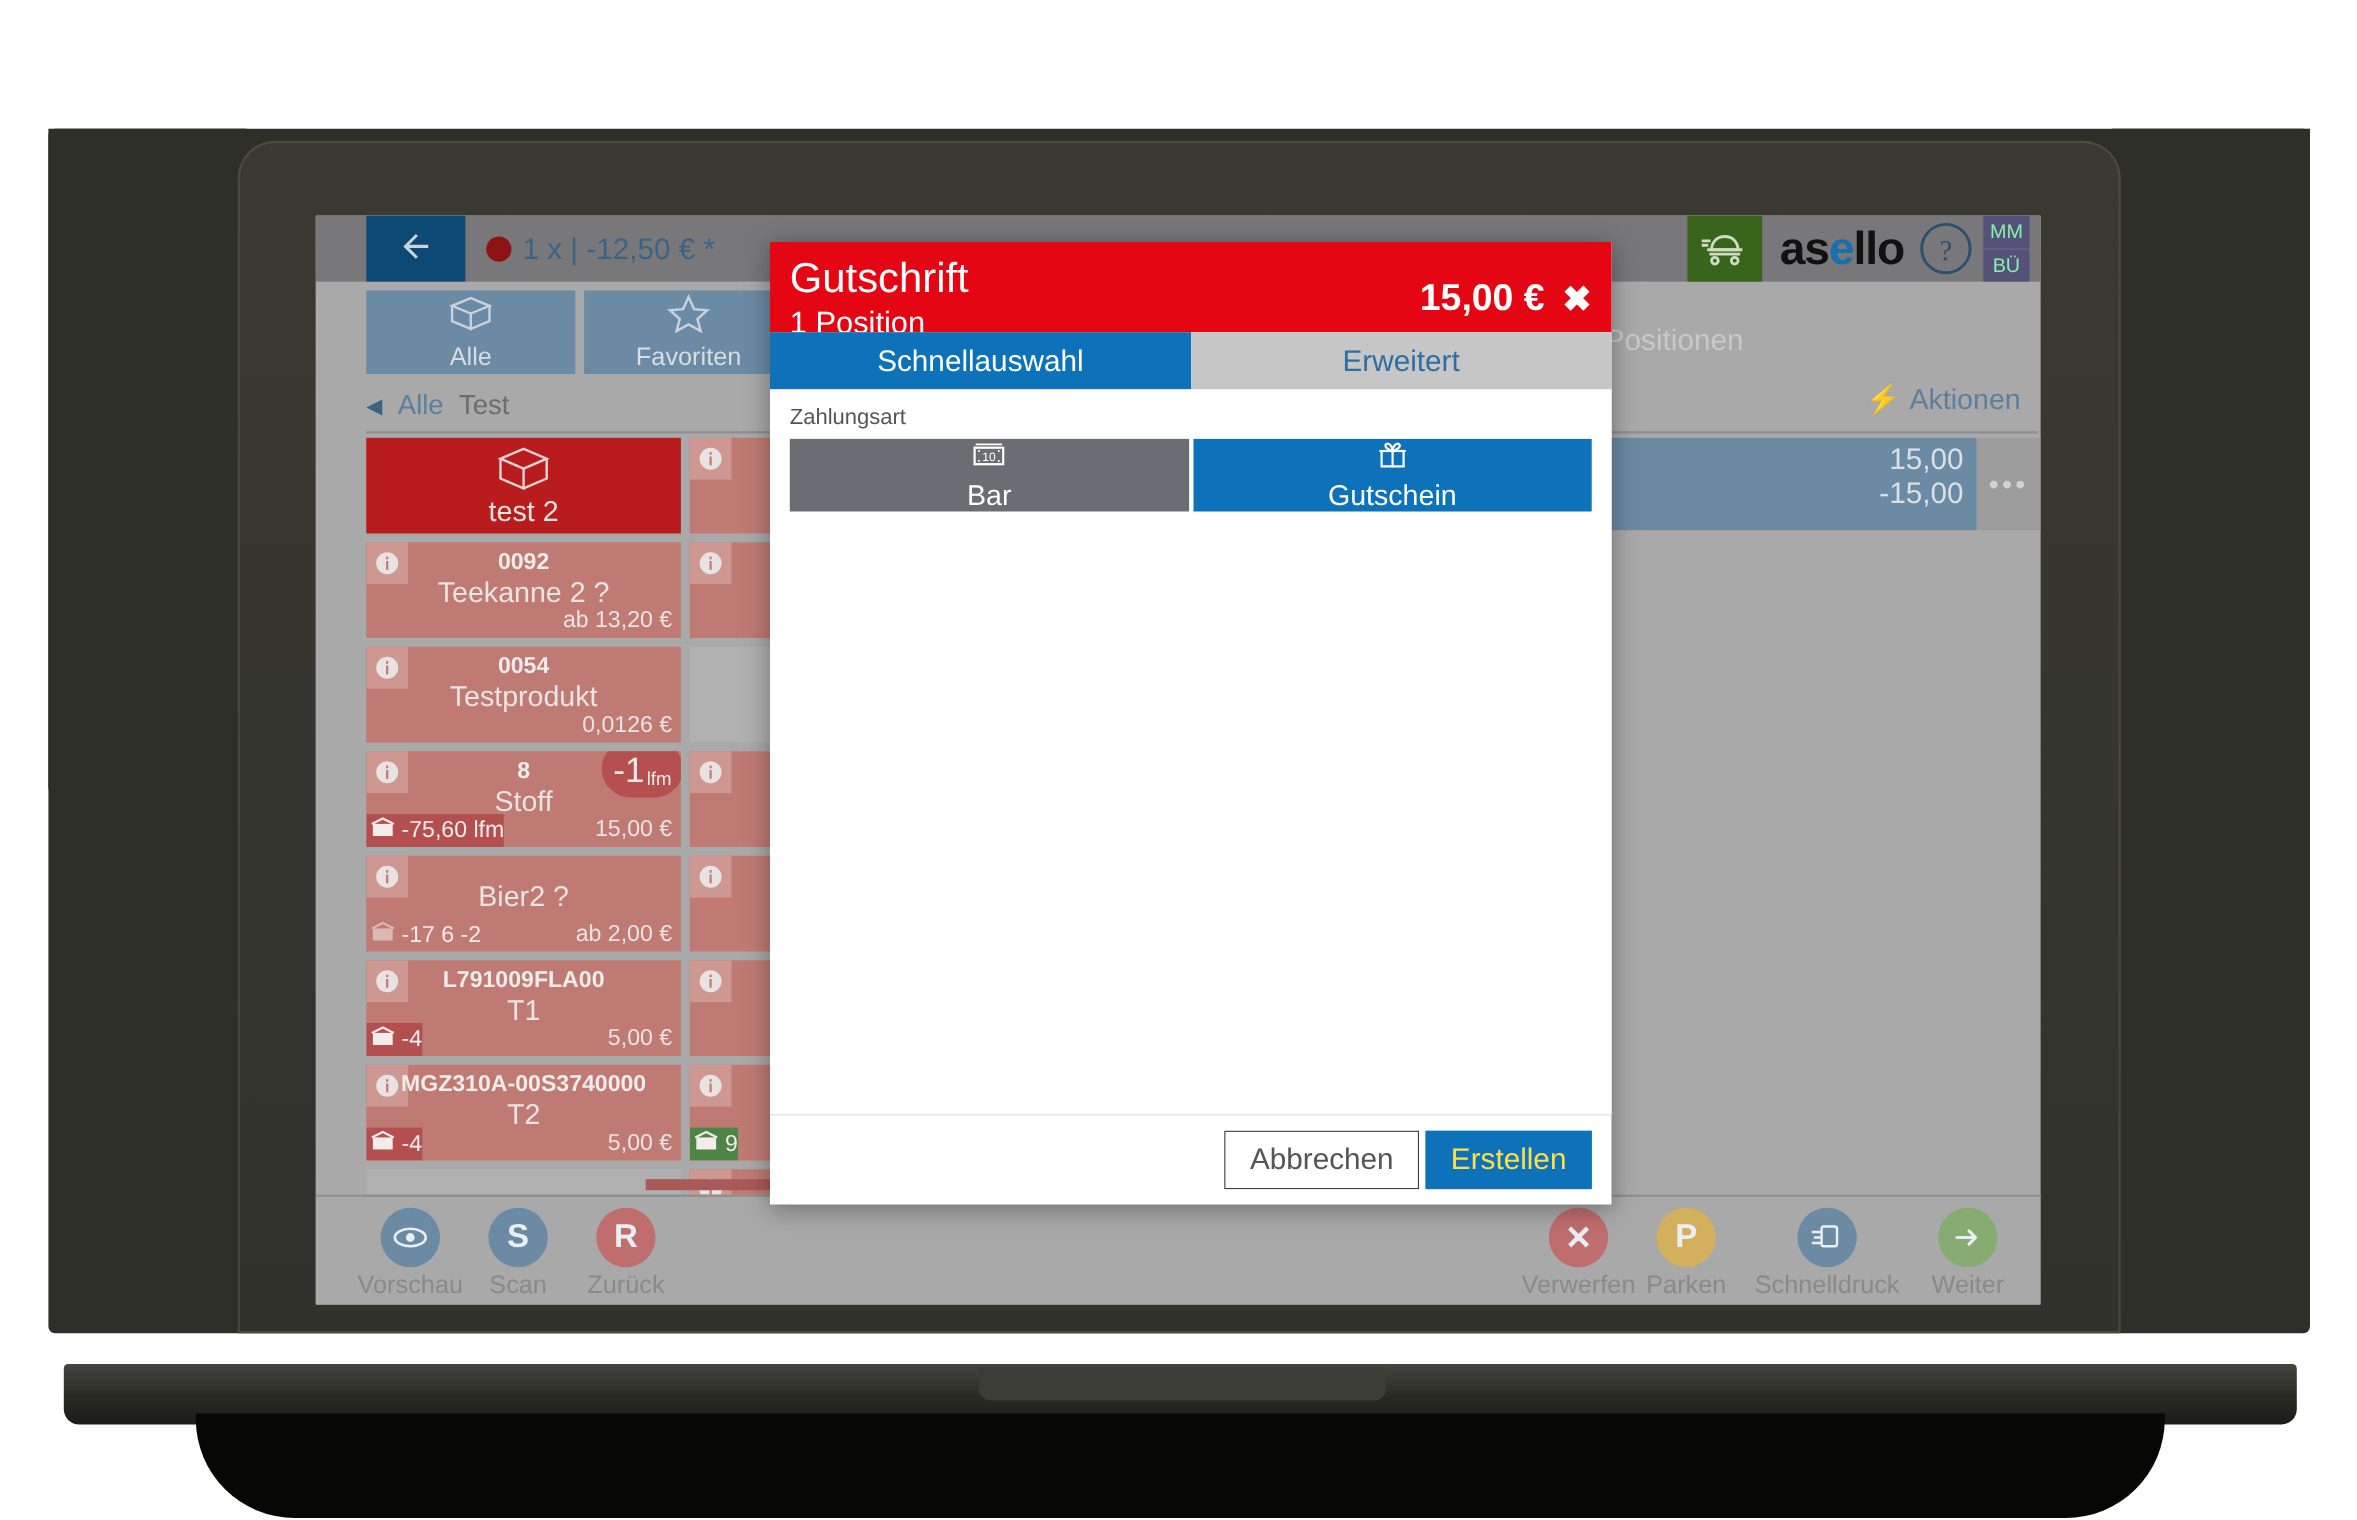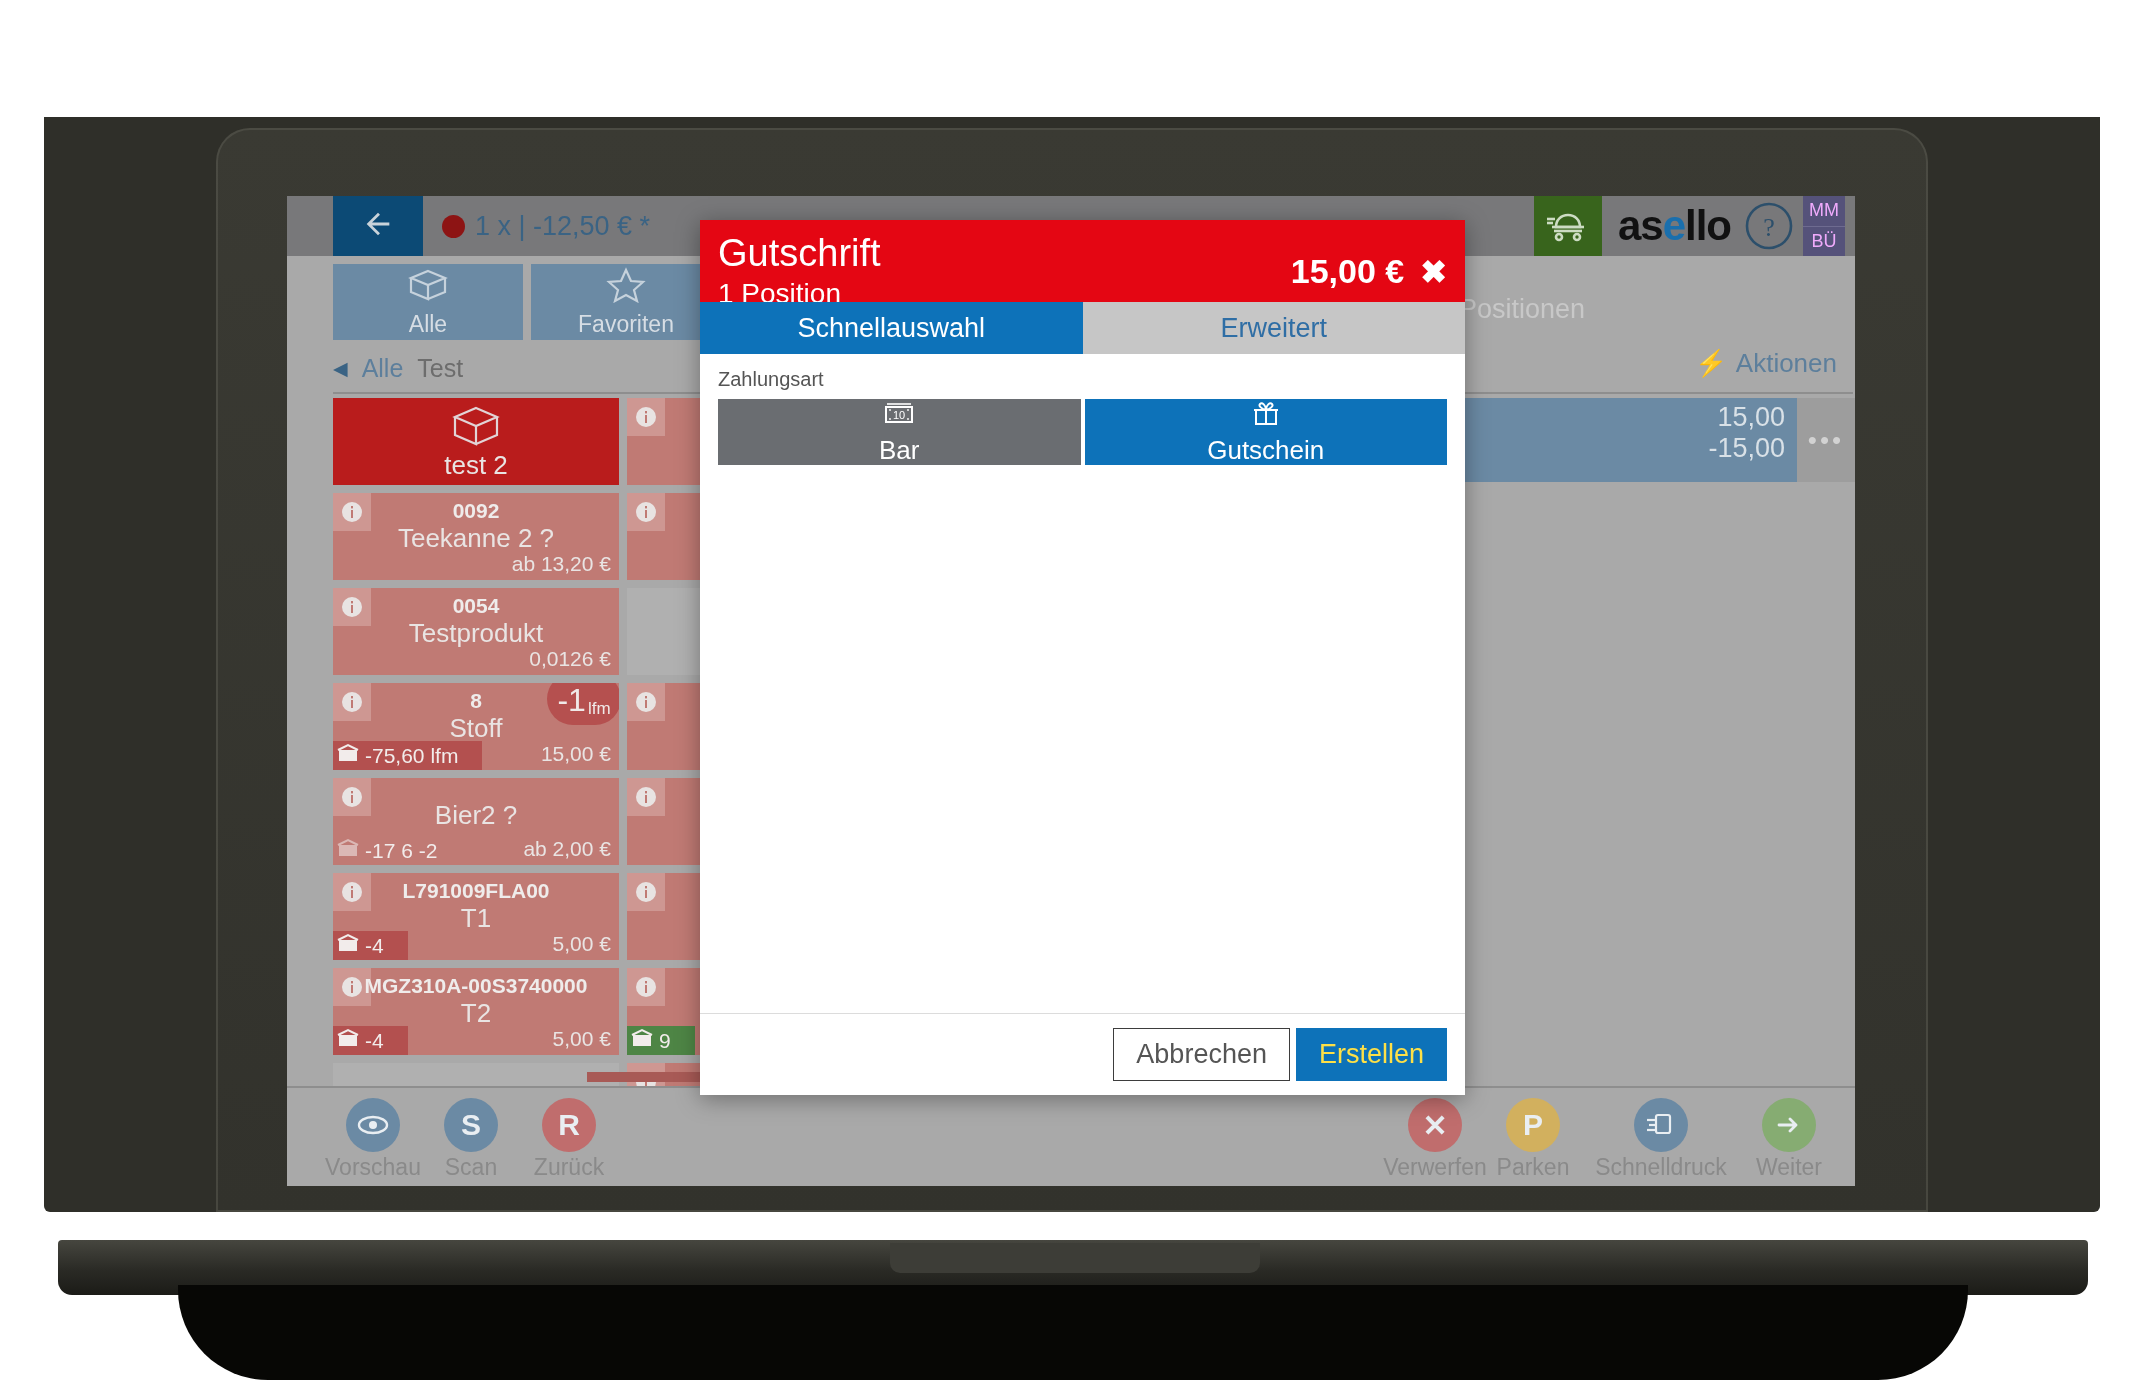--- a/index.html
+++ b/index.html
@@ -66,21 +66,21 @@
   }
   .brand-green svg { width:44px; height:38px; stroke:#cddcc3; fill:none; stroke-width:2.6; }
   .brand-logo {
     font-size:42px; letter-spacing:-1px; color:#111; padding:0 12px 0 16px; font-weight:600;
   }
   .brand-logo .e { color:#1a6fad; }
   .help-icon { width:52px; height:52px; margin-right:8px; }
   .help-icon svg { width:52px; height:52px; }
   .badges { display:flex; flex-direction:column; width:42px; height:60px; margin-right:10px; }
   .badge {
-    flex:1; background:#55527a; color:#f0abfc; font-size:18px;
+    flex:1; background:#55527a; color:#86efac; font-size:18px;
     display:flex; align-items:center; justify-content:center; border-bottom:1px solid #6e6b90;
   }
   .badge:last-child { border-bottom:none; }
 
   
   .cat-row { position:absolute; left:46px; top:68px; display:flex; gap:8px; }
   .cat-tile {
     width:190px; height:76px; background:#6b8aa4; color:#d6dde4;
     display:flex; flex-direction:column; align-items:center; justify-content:center; gap:2px;
     font-size:23px;
@@ -116,21 +116,21 @@
   .tile .name {
     position:absolute; left:0; right:10px; top:30px; text-align:center; font-size:26px; color:#e9e4e3;
     white-space:nowrap;
   }
   .tile .name.ctr { right:0; }
   .tile .price {
     position:absolute; right:8px; bottom:4px; font-size:21px; color:#e9e4e3;
   }
   .tile .stockbadge {
     position:absolute; left:0; bottom:0; background:#b3504f; color:#f2eceb;
-    font-size:21px; padding:2px 24px 2px 4px; display:flex; align-items:center; gap:6px;
+    font-size:21px; padding:2px 0 2px 4px; display:flex; align-items:center; gap:6px;
   }
   .tile .stockbadge.green { background:#4e8545; }
   .tile .stockbadge.bare { background:transparent; }
   .tile .stockbadge svg { width:22px; height:20px; fill:#f2eceb; }
   .tile .qty-bubble {
     position:absolute; right:-2px; top:-10px; width:74px; height:52px; border-radius:40px;
     background:#b5504f; color:#f0e9e8; display:flex; align-items:flex-end; justify-content:center;
     padding-bottom:6px; font-size:32px;
   }
   .tile .qty-bubble small { font-size:17px; margin-left:2px;margin-top:37px; }

